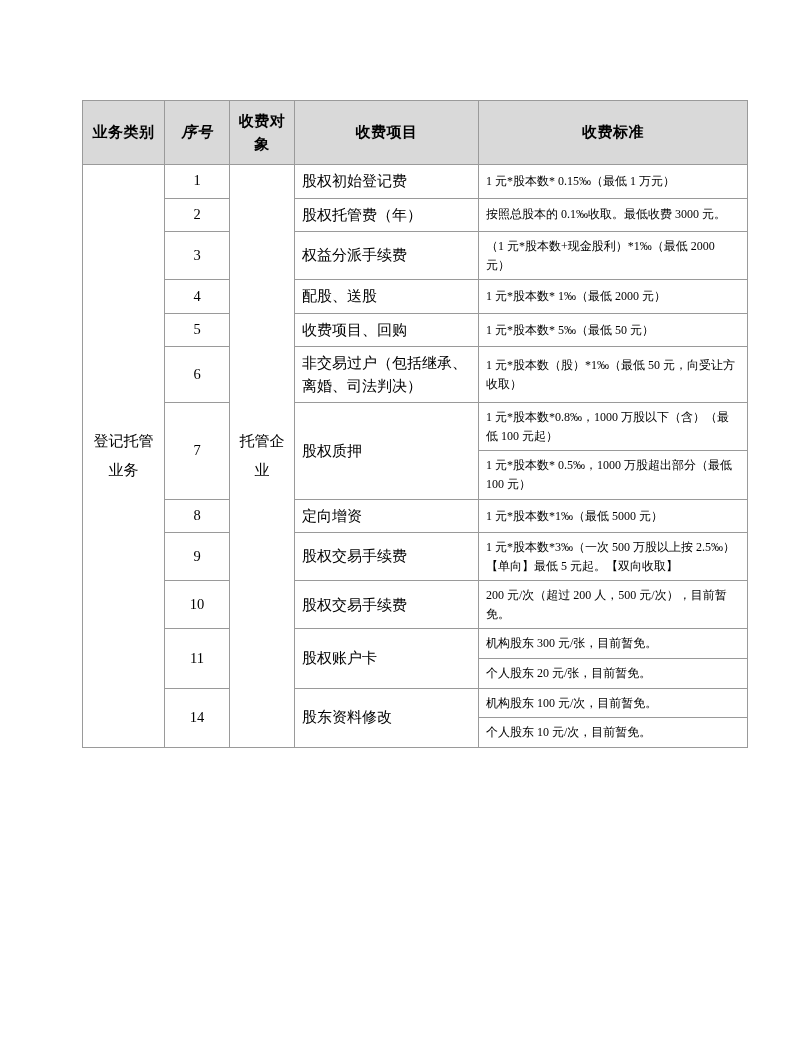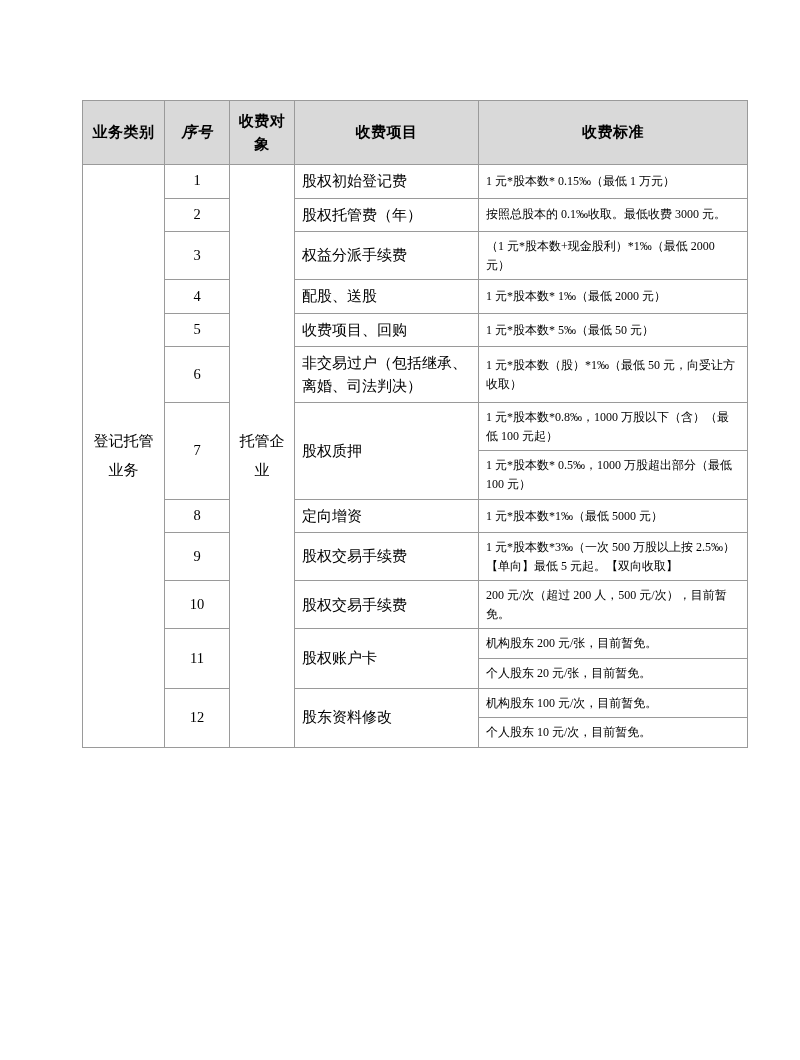--- a/index.html
+++ b/index.html
@@ -146,28 +146,28 @@
 
       <tr>
         <td class="no-cell">10</td>
         <td class="item-cell">股权交易手续费</td>
         <td class="std-cell">200 元/次（超过 200 人，500 元/次），目前暂免。</td>
       </tr>
 
       <tr>
         <td class="no-cell" rowspan="2">11</td>
         <td class="item-cell" rowspan="2">股权账户卡</td>
-        <td class="std-cell">机构股东 200 元/张，目前暂免。</td>
+        <td class="std-cell">机构股东 300 元/张，目前暂免。</td>
       </tr>
       <tr>
         <td class="std-cell">个人股东 20 元/张，目前暂免。</td>
       </tr>
 
       <tr>
-        <td class="no-cell" rowspan="2">12</td>
+        <td class="no-cell" rowspan="2">14</td>
         <td class="item-cell" rowspan="2">股东资料修改</td>
         <td class="std-cell">机构股东 100 元/次，目前暂免。</td>
       </tr>
       <tr>
         <td class="std-cell">个人股东 10 元/次，目前暂免。</td>
       </tr>
 
     </tbody>
   </table>
 

